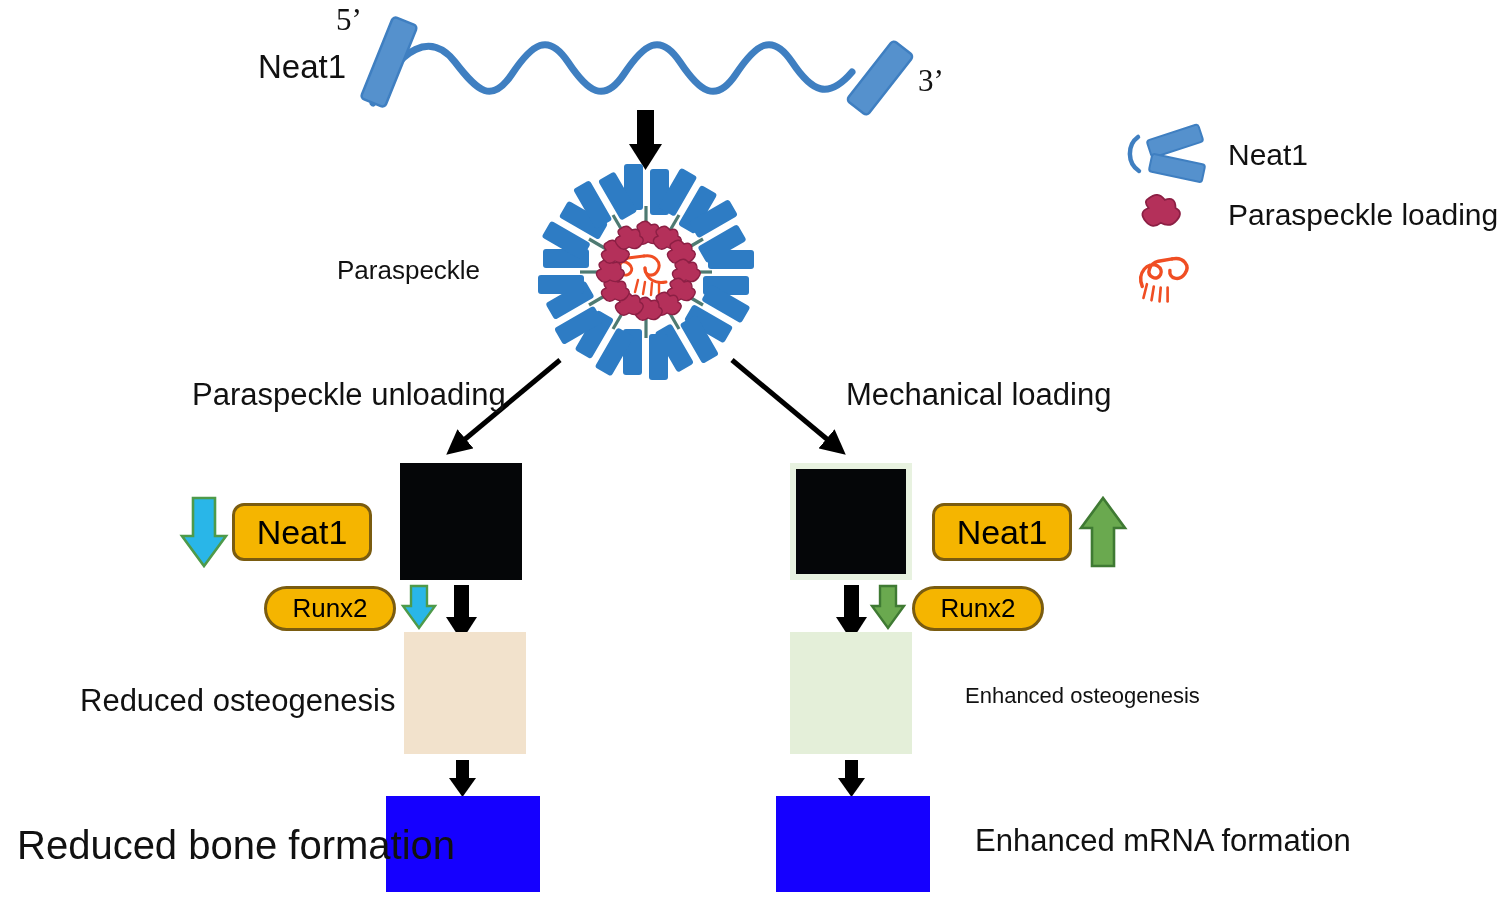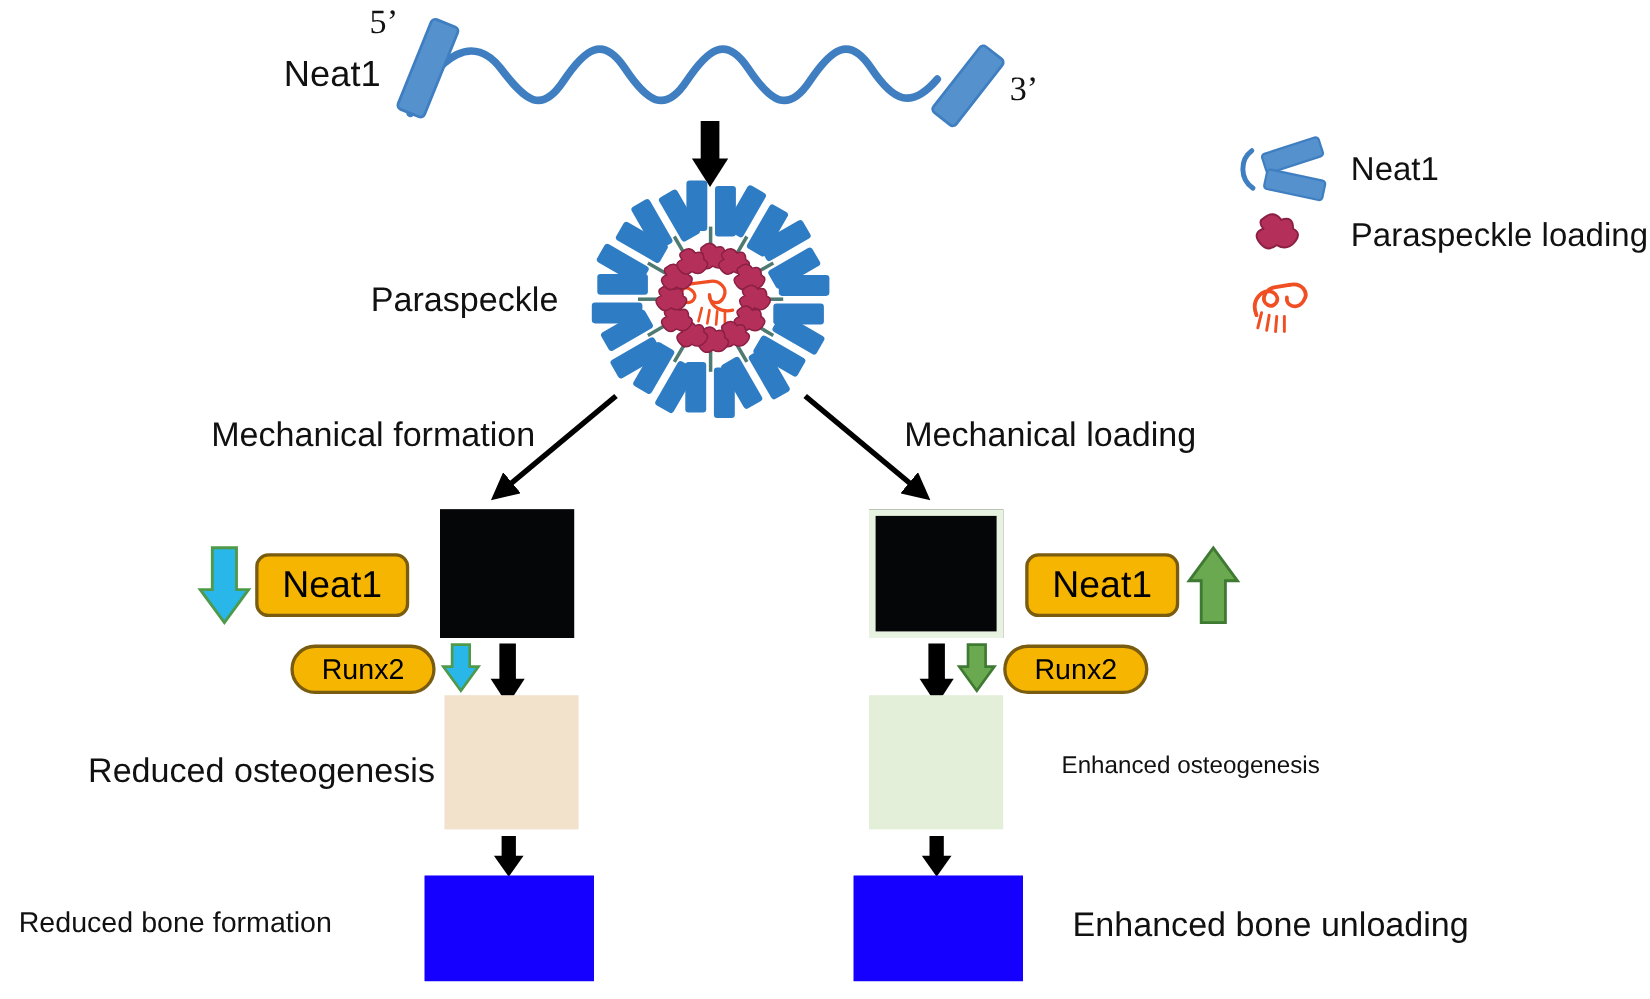--- a/index.html
+++ b/index.html
@@ -3,26 +3,26 @@
 <meta charset="utf-8">
 <style>
   html,body{margin:0;padding:0;background:#ffffff;}
   body{width:1500px;height:908px;position:relative;overflow:hidden;
        font-family:"Liberation Sans","DejaVu Sans",sans-serif;color:#000;}
   .stage{position:absolute;inset:0;}
   .txt{position:absolute;white-space:nowrap;color:#111;}
   .lbl-neat1{left:258px;top:48px;font-size:33px;}
   .lbl-5p{left:336px;top:2px;font-size:31px;font-family:"Liberation Serif","DejaVu Serif",serif;}
   .lbl-3p{left:918px;top:63px;font-size:31px;font-family:"Liberation Serif","DejaVu Serif",serif;}
-  .lbl-paraspeckle{left:337px;top:255px;font-size:31px;}
+  .lbl-paraspeckle{left:337px;top:255px;font-size:26px;}
   .lbl-unload{left:192px;top:377px;font-size:31px;}
-  .lbl-load{left:822px;top:377px;font-size:31px;}
+  .lbl-load{left:846px;top:377px;font-size:31px;}
   .lbl-red-osteo{left:80px;top:683px;font-size:31px;}
   .lbl-enh-osteo{left:965px;top:683px;font-size:22px;}
-  .lbl-red-bone{left:17px;top:823px;font-size:26px;}
+  .lbl-red-bone{left:17px;top:823px;font-size:40px;}
   .lbl-enh-bone{left:975px;top:823px;font-size:31px;}
 
   .legend-txt{position:absolute;font-size:30px;white-space:nowrap;color:#111;}
   .lg1{left:1228px;top:138px;}
   .lg2{left:1228px;top:198px;}
   .lg3{left:1237px;top:263px;}
 
   .svgl{position:absolute;left:0;top:0;width:1500px;height:908px;overflow:visible;pointer-events:none;}
 
   .pillbox{position:absolute;background:#f5b500;border:3px solid #7a5c10;
@@ -413,38 +413,38 @@
         <circle cx="844" cy="858" r="2.6" fill="#1500ff"></circle>
       </g>
     </g>
   </svg>
 
   <div class="txt lbl-neat1">Neat1</div>
   <div class="txt lbl-5p">5’</div>
   <div class="txt lbl-3p">3’</div>
   <div class="txt lbl-paraspeckle">Paraspeckle</div>
 
-  <div class="txt lbl-unload">Mechanical formation</div>
+  <div class="txt lbl-unload">Paraspeckle unloading</div>
   <div class="txt lbl-load">Mechanical loading</div>
 
   <div class="pillbox pill-neat-l">Neat1</div>
   <div class="pillbox pill-runx-l">Runx2</div>
   <div class="pillbox pill-neat-r">Neat1</div>
   <div class="pillbox pill-runx-r">Runx2</div>
 
   <div class="imgbox nucleus nuc-l"></div>
   <div class="imgbox nucleus nuc-r"></div>
 
   <div class="stainbox stain-l"></div>
   <div class="stainbox stain-r"></div>
 
   <div class="ctbox ct-l"></div>
   <div class="ctbox ct-r"></div>
 
   <div class="txt lbl-red-osteo">Reduced osteogenesis</div>
   <div class="txt lbl-enh-osteo">Enhanced osteogenesis</div>
   <div class="txt lbl-red-bone">Reduced bone formation</div>
-  <div class="txt lbl-enh-bone">Enhanced bone unloading</div>
+  <div class="txt lbl-enh-bone">Enhanced mRNA formation</div>
 
   <div class="legend-txt lg1">Neat1</div>
   <div class="legend-txt lg2">Paraspeckle loading</div>
 
 </div>
 
 </body></html>

